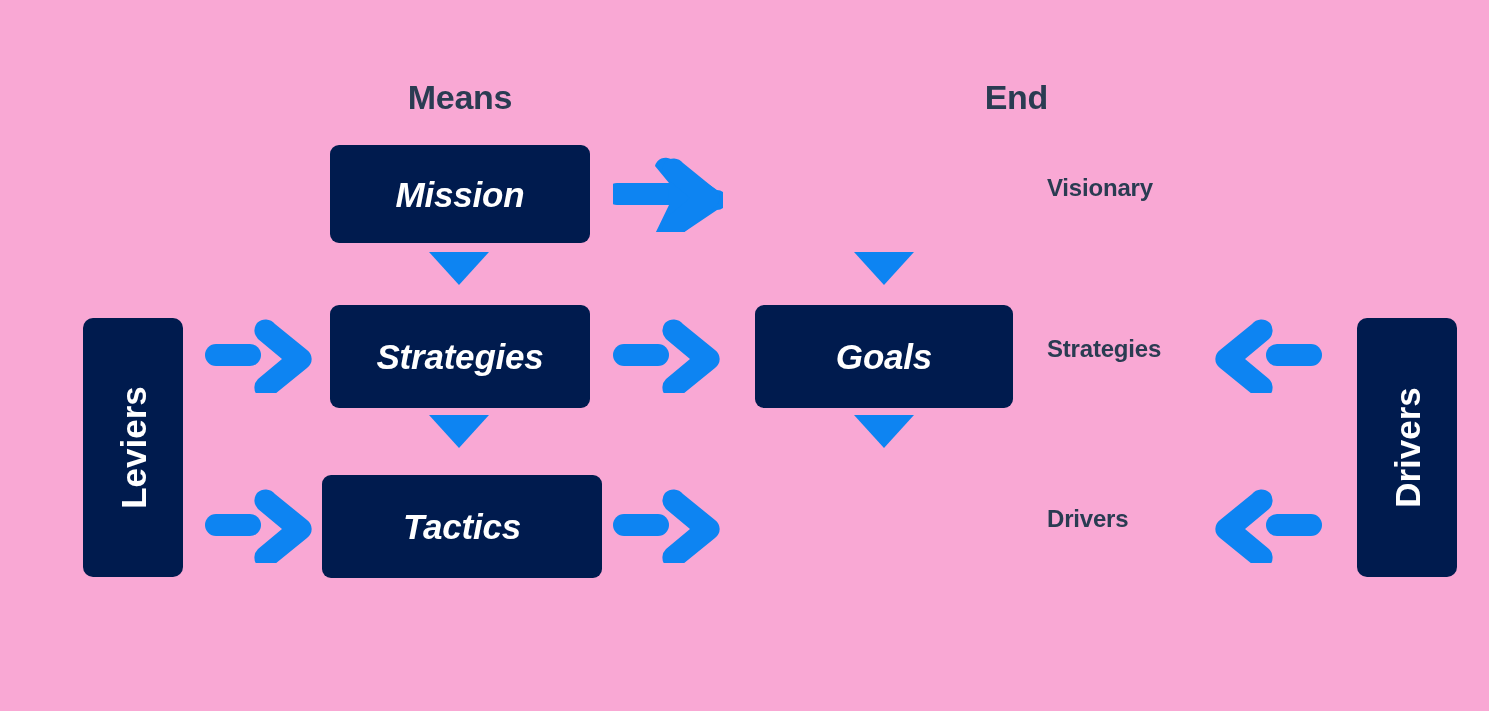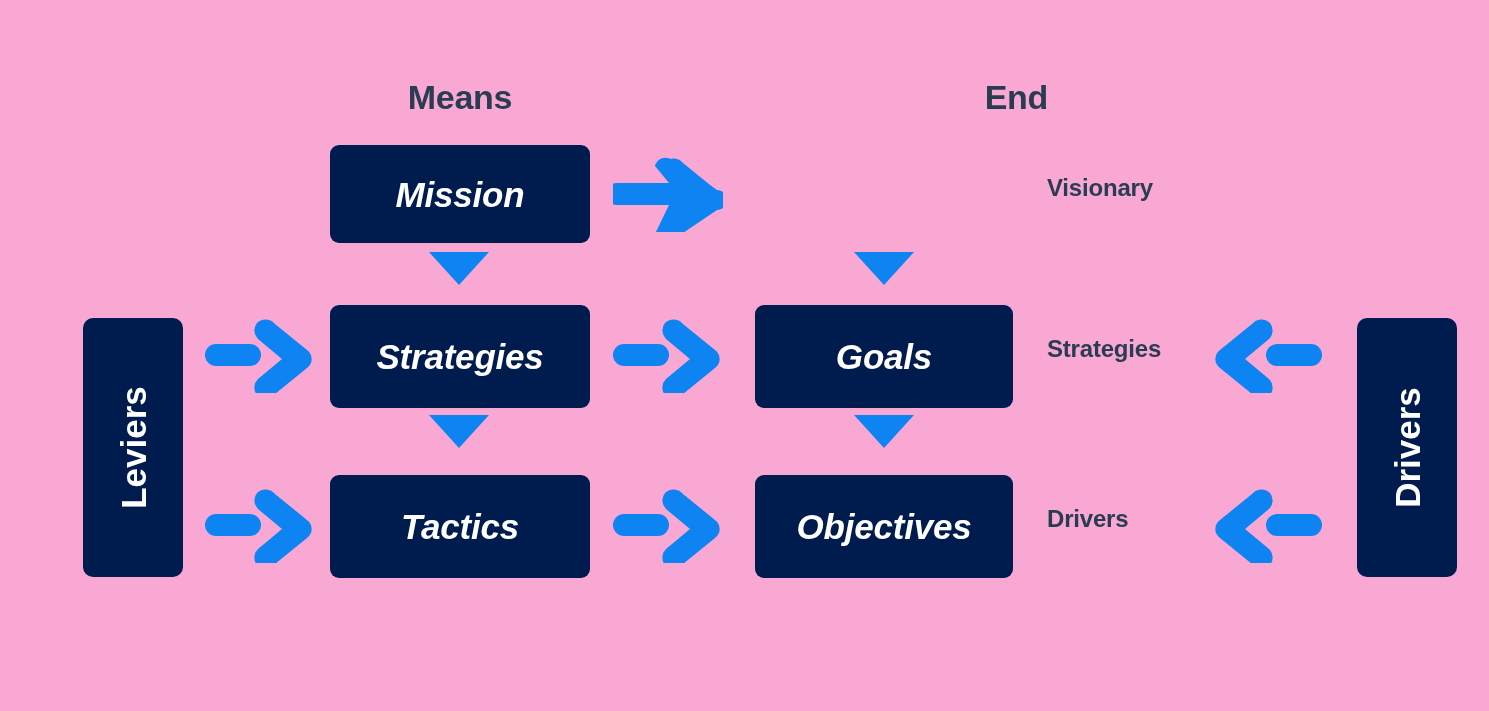--- a/index.html
+++ b/index.html
@@ -50,21 +50,21 @@
     letter-spacing: -0.2px;
     white-space: nowrap;
     line-height: 1;
   }
   
   
   #box-mission    { left: 330px; top: 145px; width: 260px; height: 98px; }
   #box-vision     { left: 755px; top: 145px; width: 258px; height: 98px; }
   #box-strategies { left: 330px; top: 305px; width: 260px; height: 103px; }
   #box-goals      { left: 755px; top: 305px; width: 258px; height: 103px; }
-  #box-tactics    { left: 330px; top: 475px; width: 260px; height: 103px; }
+  #box-tactics    { left: 322px; top: 475px; width: 280px; height: 103px; }
   #box-objectives { left: 755px; top: 475px; width: 258px; height: 103px; }
 
   
   .side-box {
     position: absolute;
     background: #001b4e;
     border-radius: 10px;
     display: flex;
     align-items: center;
     justify-content: center;
@@ -161,23 +161,20 @@
   </div>
 
   <div class="node-box" id="box-goals">
     <span class="node-label">Goals</span>
   </div>
 
   <div class="node-box" id="box-tactics">
     <span class="node-label">Tactics</span>
   </div>
 
-  <div class="node-box" id="box-objectives">
-    <span class="node-label">Objectives</span>
-  </div>
 
   <div class="tier-label" id="tier-visionary">Visionary</div>
   <div class="tier-label" id="tier-strategic">Strategies</div>
   <div class="tier-label" id="tier-tactical">Drivers</div>
 
   <span class="arrow arrow-h-mid" id="arrow-mission-vision">
     <svg width="110" height="76" viewBox="0 0 110 76">
       <path d="M4 27 h52 L42 10 a11 11 0 0 1 16 -7 l46 31 a10 10 0 0 1 0 20 l-46 31 a11 11 0 0 1 -16 -7 L56 49 H4 a10 10 0 0 1 -10 -11 a10 10 0 0 1 10 -11 z" fill="#0d84f2"></path>
       <rect x="0" y="27" width="56" height="22" rx="11" fill="#0d84f2"></rect>
       <path d="M52 6 a12 12 0 0 1 18 1 l32 26 a11 11 0 0 1 0 18 l-32 26 a12 12 0 0 1 -18 1 a12 12 0 0 1 1 -16 l24 -20 -24 -20 a12 12 0 0 1 -1 -16 z" fill="#0d84f2"></path>

